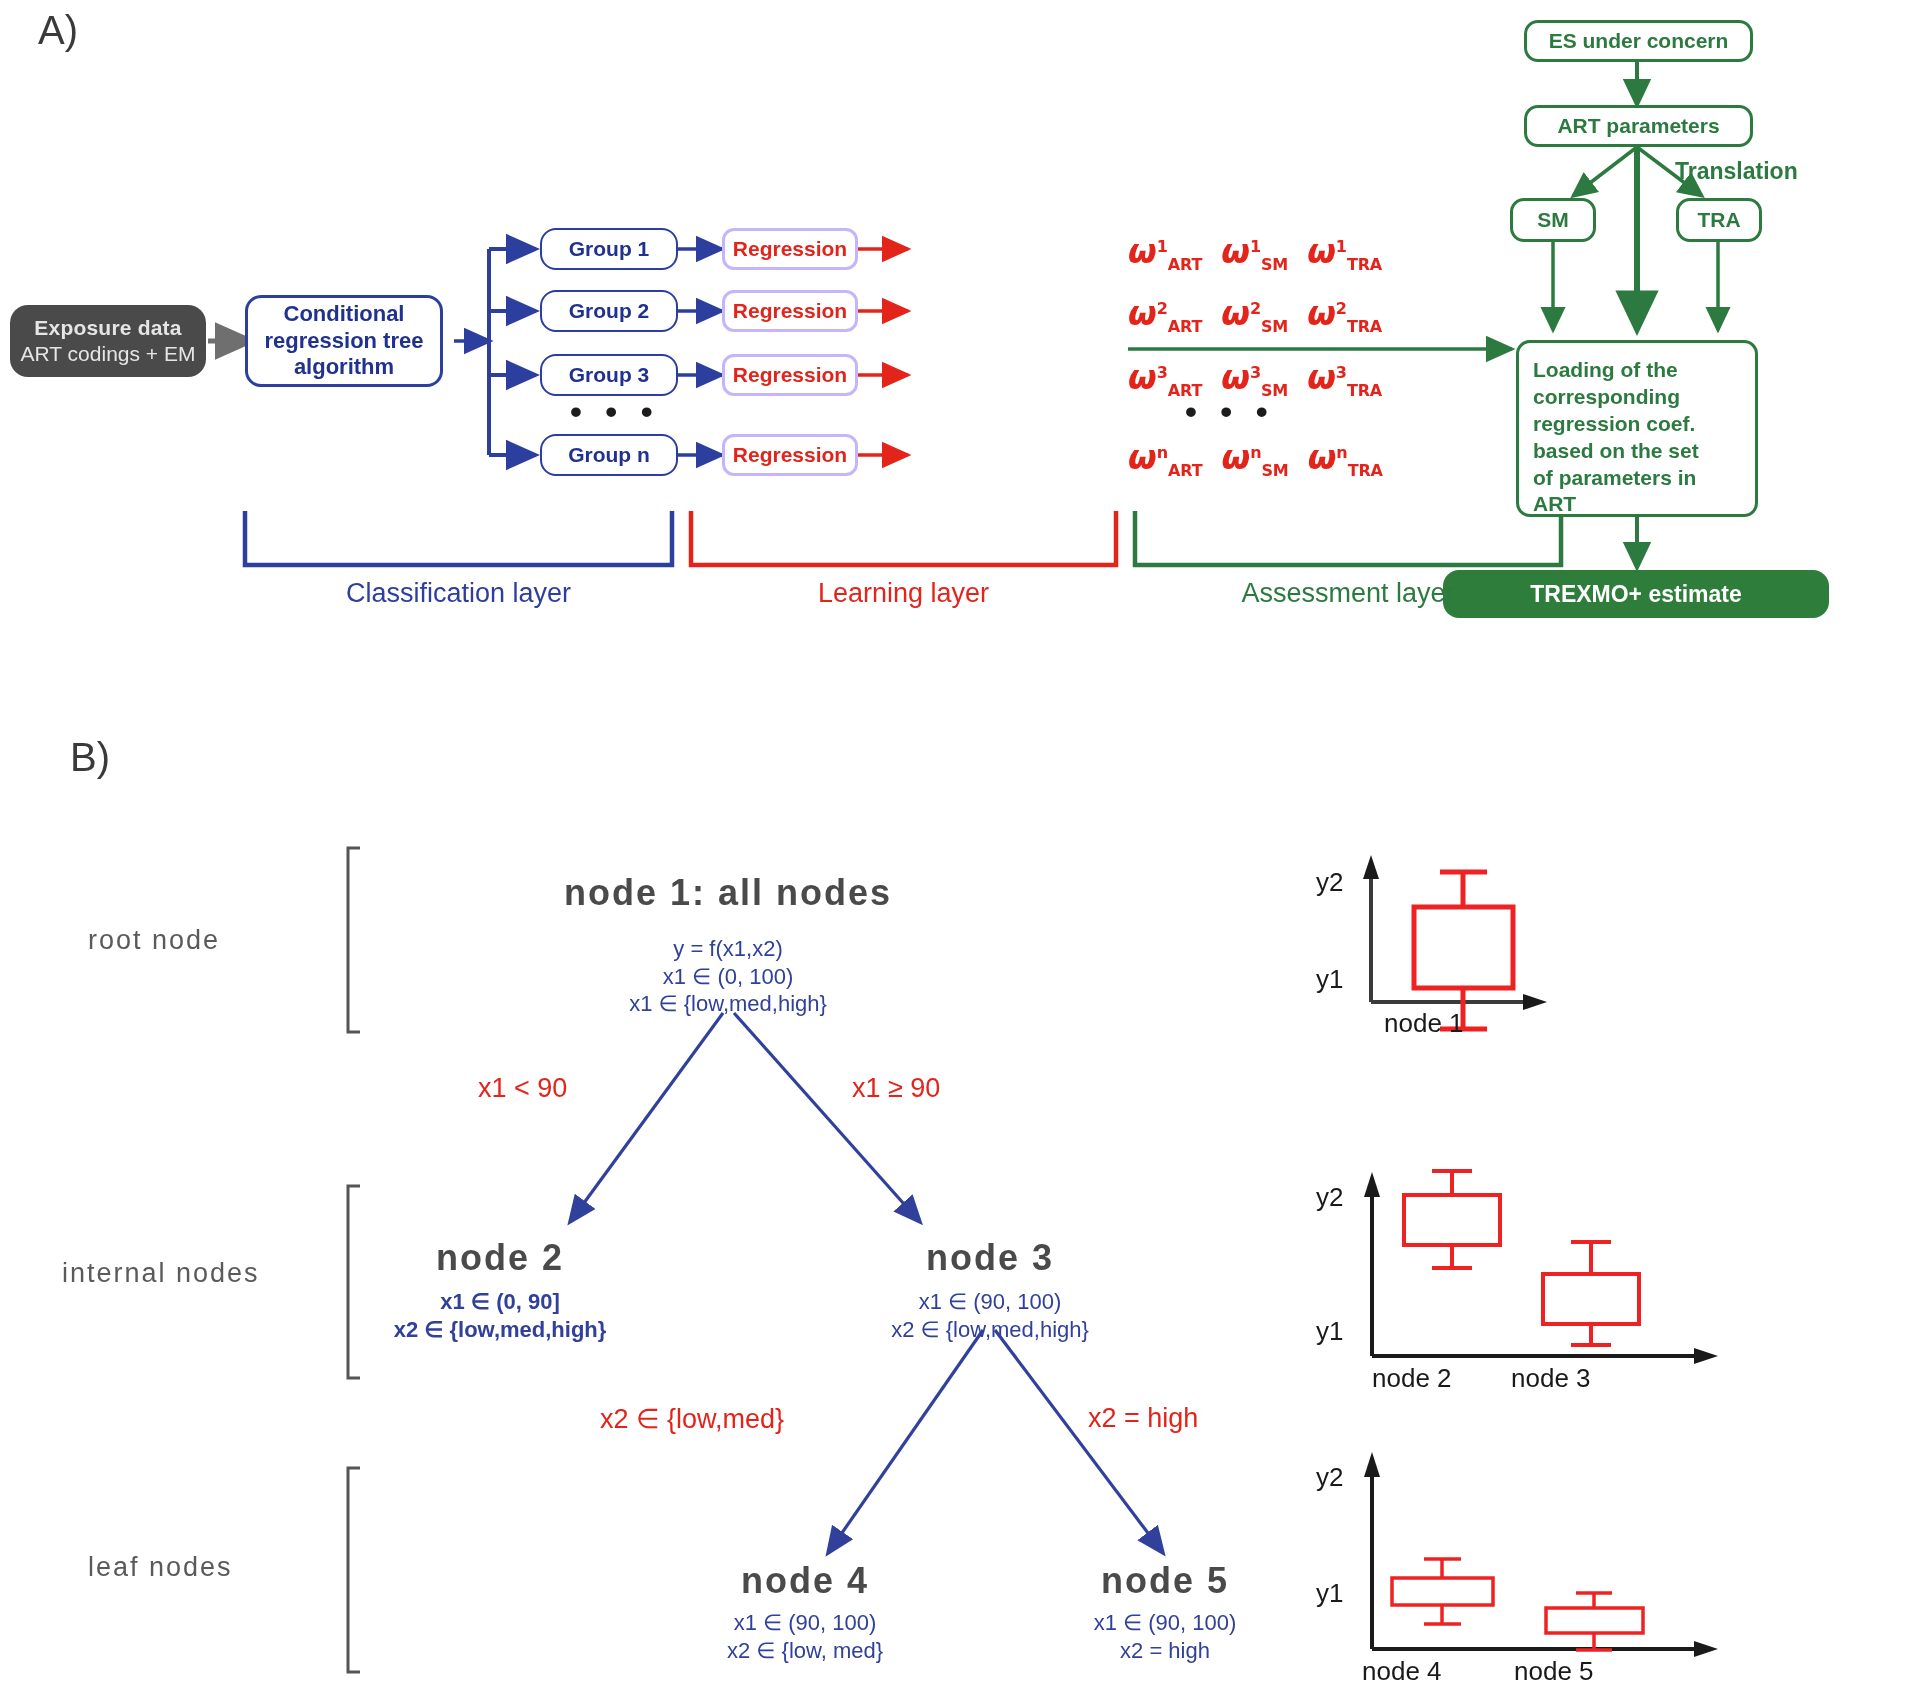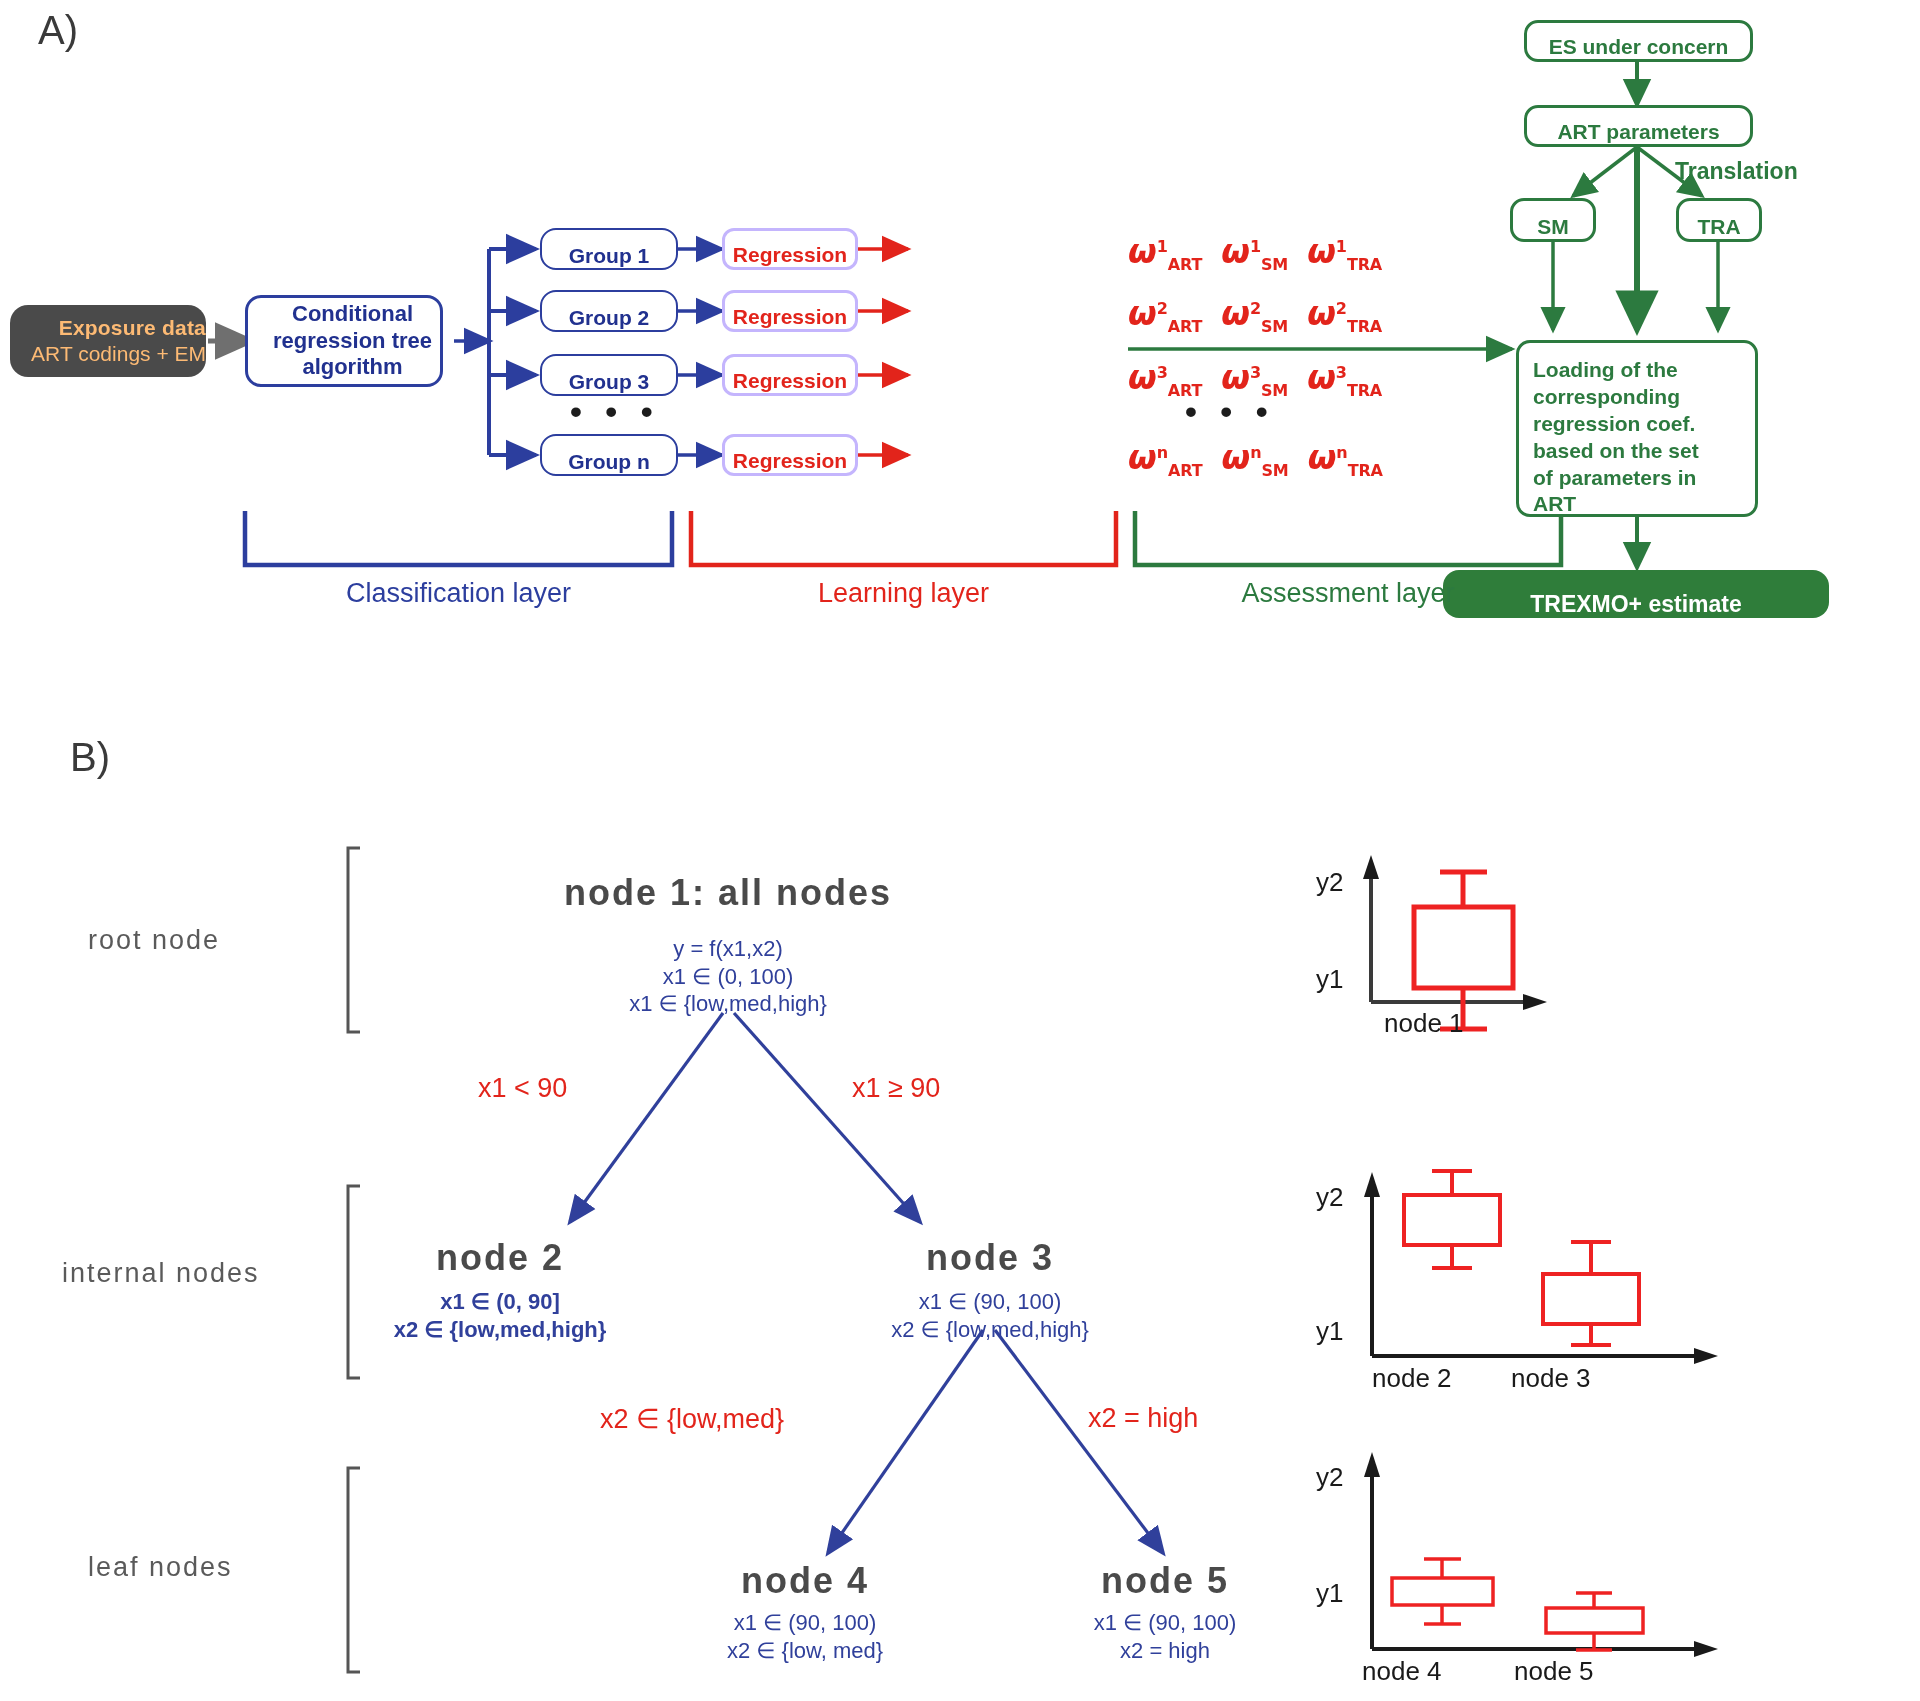--- a/index.html
+++ b/index.html
@@ -1,21 +1,21 @@
 <!DOCTYPE html>
 <html><head>
 <meta charset="utf-8">
 <style>
   html,body{margin:0;padding:0;background:#fff;}
   body{width:1920px;height:1701px;position:relative;font-family:"Liberation Sans",sans-serif;overflow:hidden;}
   
-  .rbox{position:absolute;display:flex;align-items:flex-end;justify-content:center;text-align:center;box-sizing:border-box;}
+  .rbox{position:absolute;display:flex;align-items:center;justify-content:center;text-align:center;box-sizing:border-box;}
   .panel-letter{position:absolute;color:#3a3a3a;font-size:40px;font-family:"Liberation Sans",sans-serif;}
   
-  #exposure{background:#4a4a4a;border-radius:18px;color:#fdba74;flex-direction:column;line-height:1.25;}
+  #exposure{background:#4a4a4a;border-radius:18px;color:#e5e5e5;flex-direction:column;line-height:1.25;}
   #exposure .l1{font-weight:bold;font-size:21px;letter-spacing:.2px;}
   #exposure .l2{font-size:21px;}
   
   .bluebox{border:3px solid #2c3e9e;border-radius:16px;color:#21318f;font-weight:bold;font-size:22px;background:#fff;}
   .bluebox.small{font-size:21px;border-width:2.5px;}
   #crt{flex-direction:column;line-height:1.22;font-size:22px;padding:0 8px;}
   
   .redbox{border:3px solid #c4b5fd;border-radius:12px;color:#e2241b;font-weight:bold;font-size:21px;background:#fff;}
   
   .greenbox{border:3px solid #2c7a3f;border-radius:14px;color:#2c7a3f;font-weight:bold;background:#fff;font-size:21px;}

